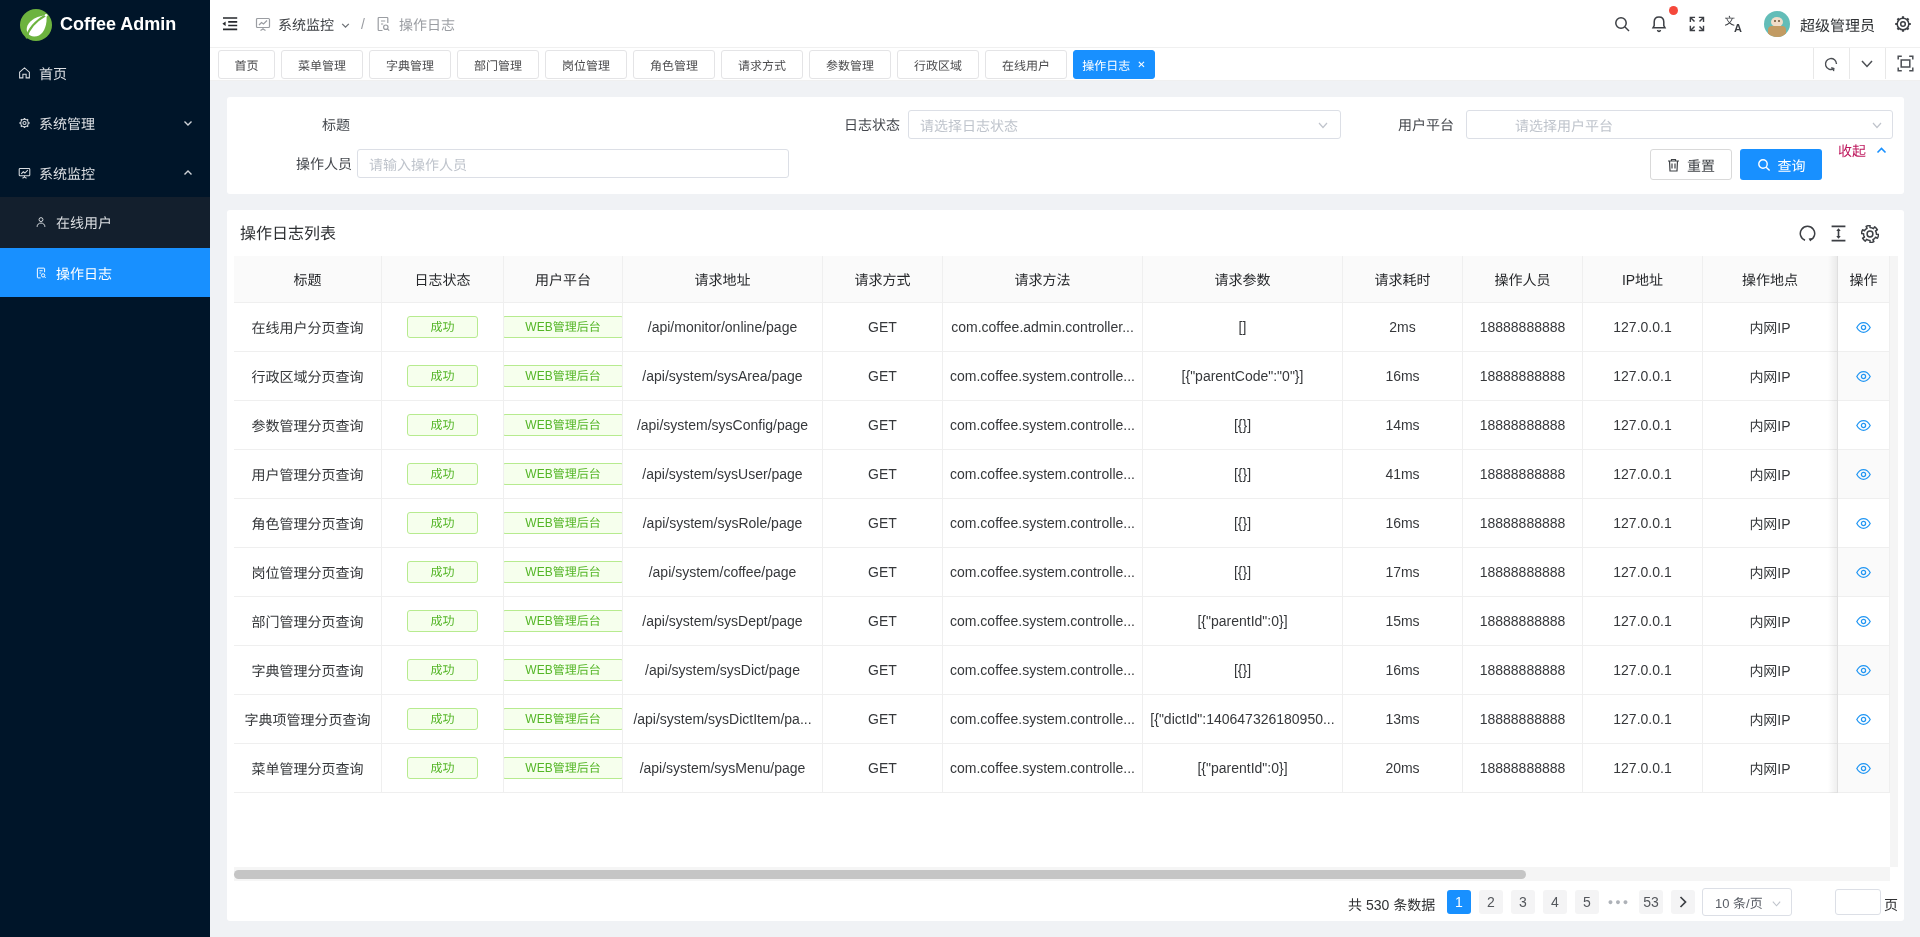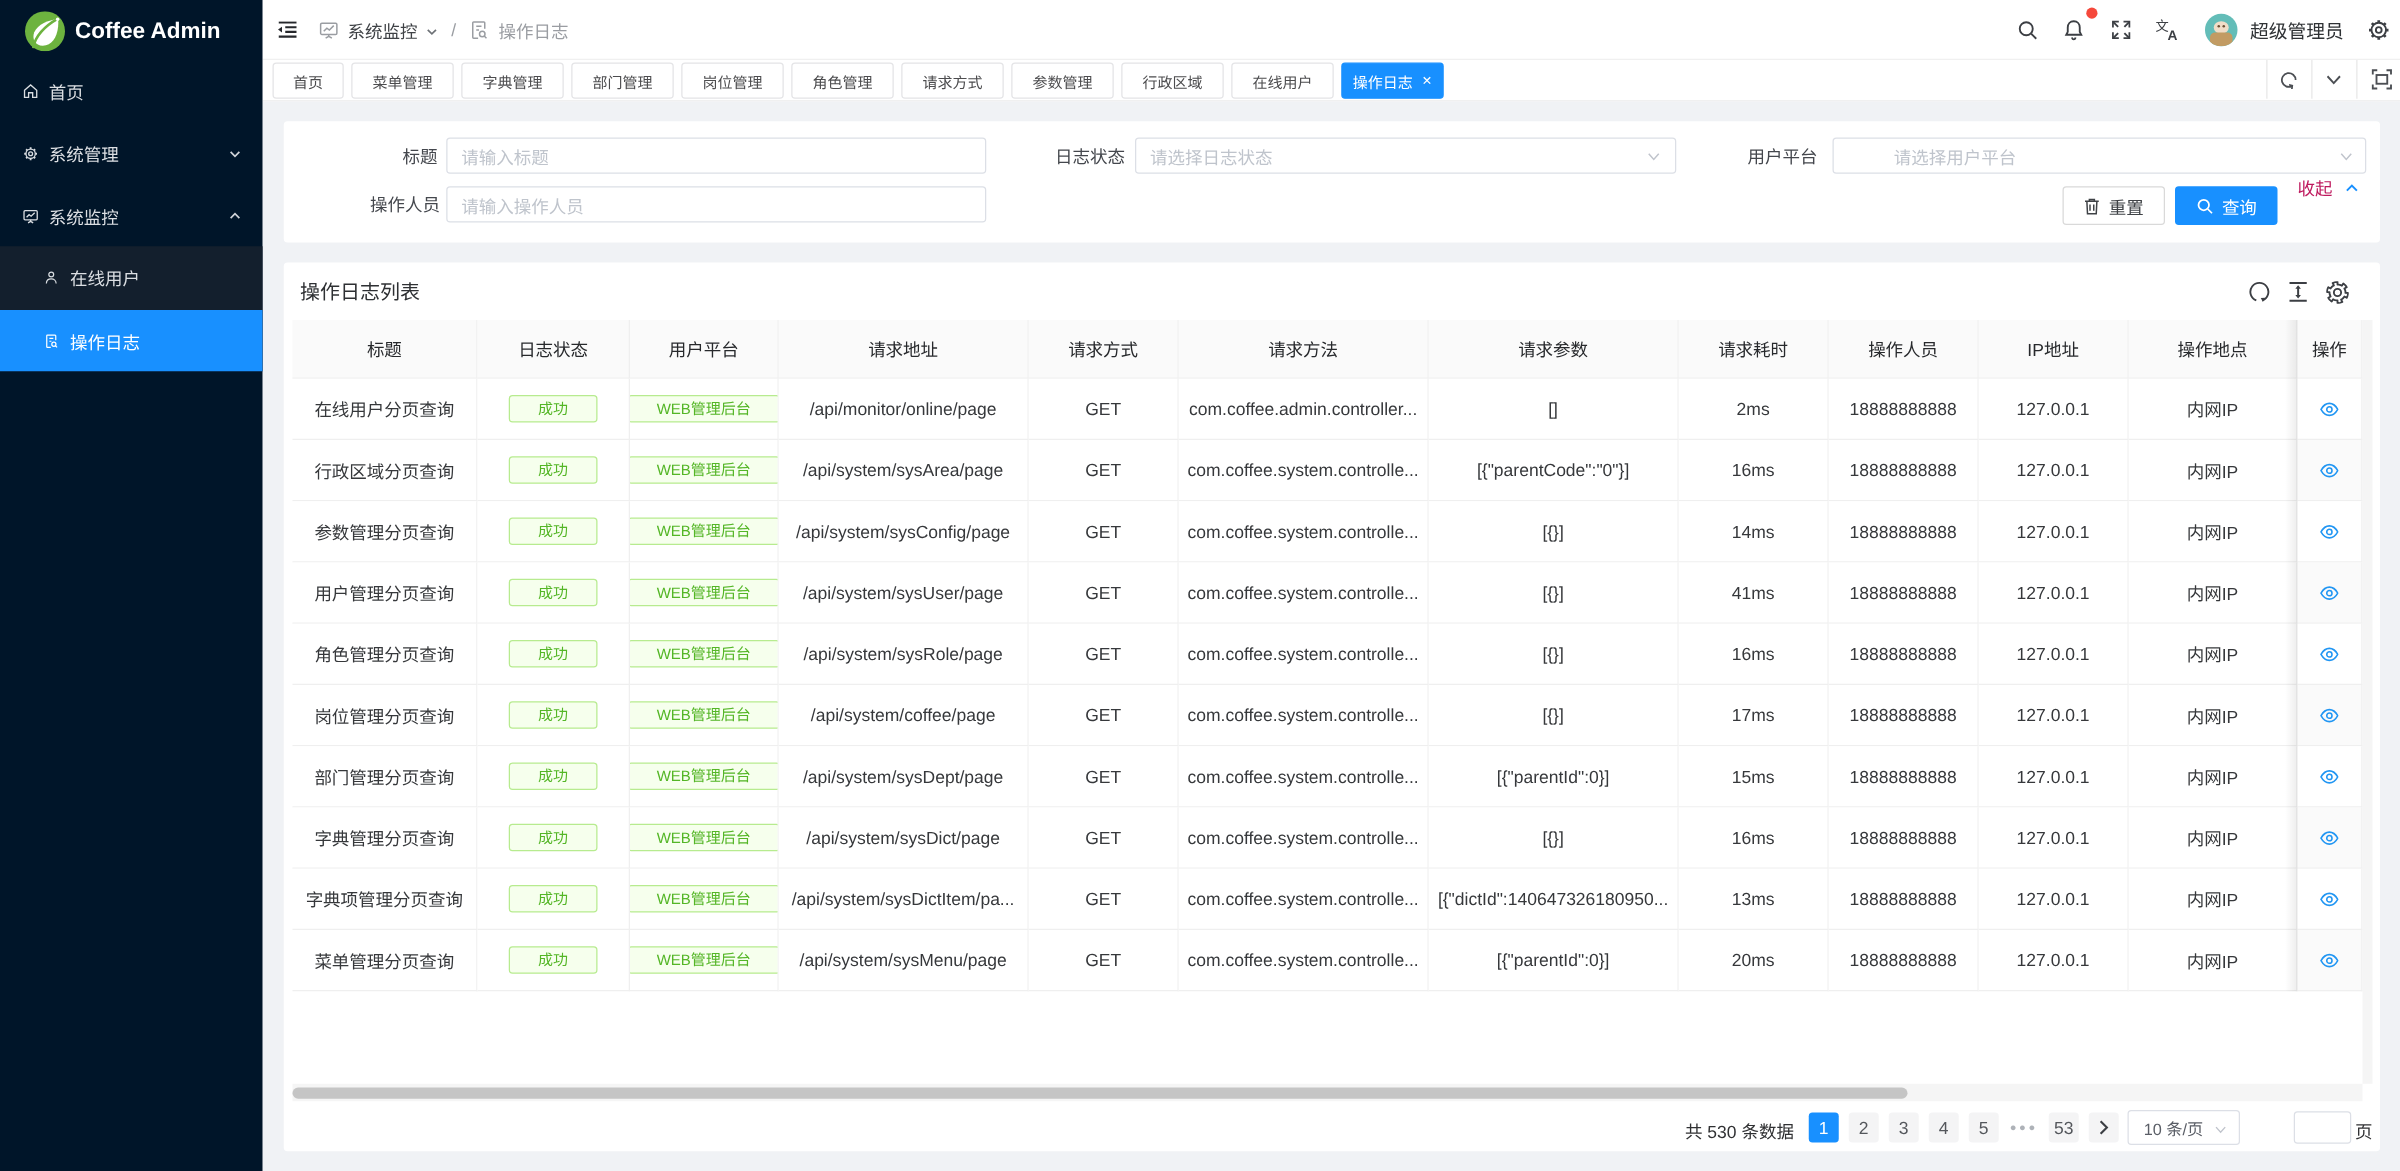--- a/index.html
+++ b/index.html
@@ -199,21 +199,20 @@
       <path d="M2 2 L7 7.5 L12 2"></path>
     </svg>
   <svg class="abs" style="left:1687px;top:7px" width="17" height="17" viewBox="0 0 17 17" fill="none" stroke="#4c4f54" stroke-width="1.5">
       <path d="M1.2 4.5 V1.2 H4.8 M12.2 1.2 H15.8 V4.5 M15.8 12.5 V15.8 H12.2 M4.8 15.8 H1.2 V12.5"></path>
       <rect x="4.2" y="5" width="8.6" height="7" stroke-width="1.5"></rect>
     </svg>
 </div>
 
 <div id="fcard">
   <div class="flabel" style="left:95px;top:17px;">标题</div>
-  <div class="finput" style="left:130px;top:13px;width:432px;">请输入标题</div>
   <div class="flabel" style="left:617px;top:17px;">日志状态</div>
   <div class="finput" style="left:681px;top:13px;width:433px;">请选择日志状态</div>
   <svg class="fsel-arr" style="left:1090px;top:22px" viewBox="0 0 12 12" fill="none" stroke="#c0c4cc" stroke-width="1.2">
       <path d="M2 4 L6 8.5 L10 4"></path>
     </svg>
   <div class="flabel" style="left:1171px;top:17px;">用户平台</div>
   <div class="finput" style="left:1239px;top:13px;width:427px;padding-left:48px;">请选择用户平台</div>
   <svg class="fsel-arr" style="left:1644px;top:22px" viewBox="0 0 12 12" fill="none" stroke="#c0c4cc" stroke-width="1.2">
       <path d="M2 4 L6 8.5 L10 4"></path>
     </svg>

